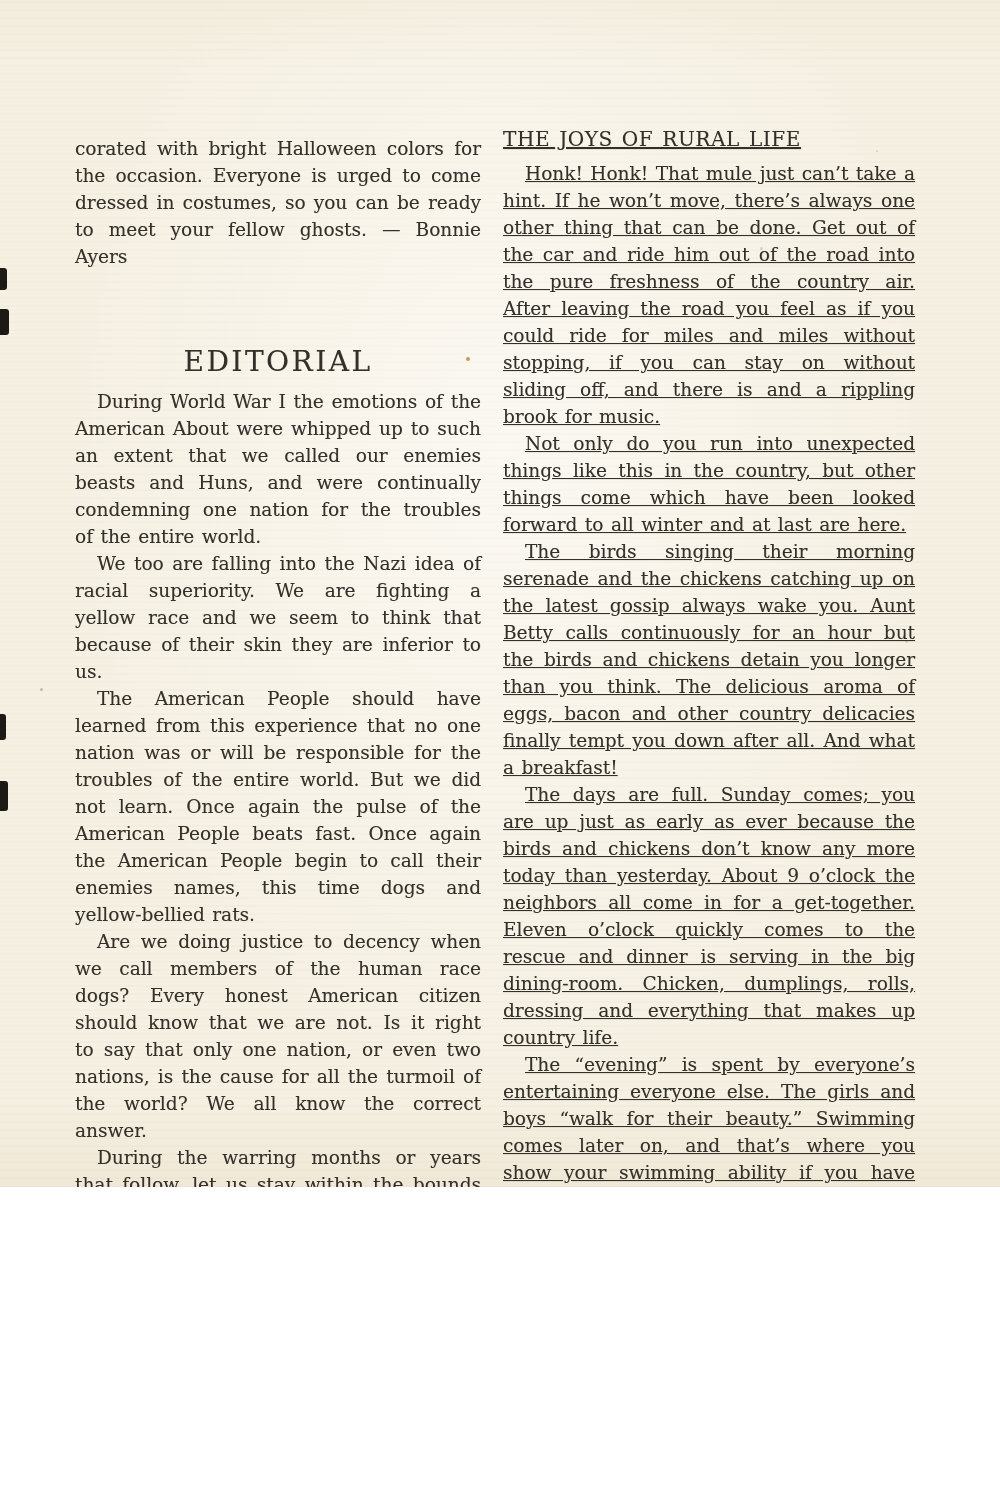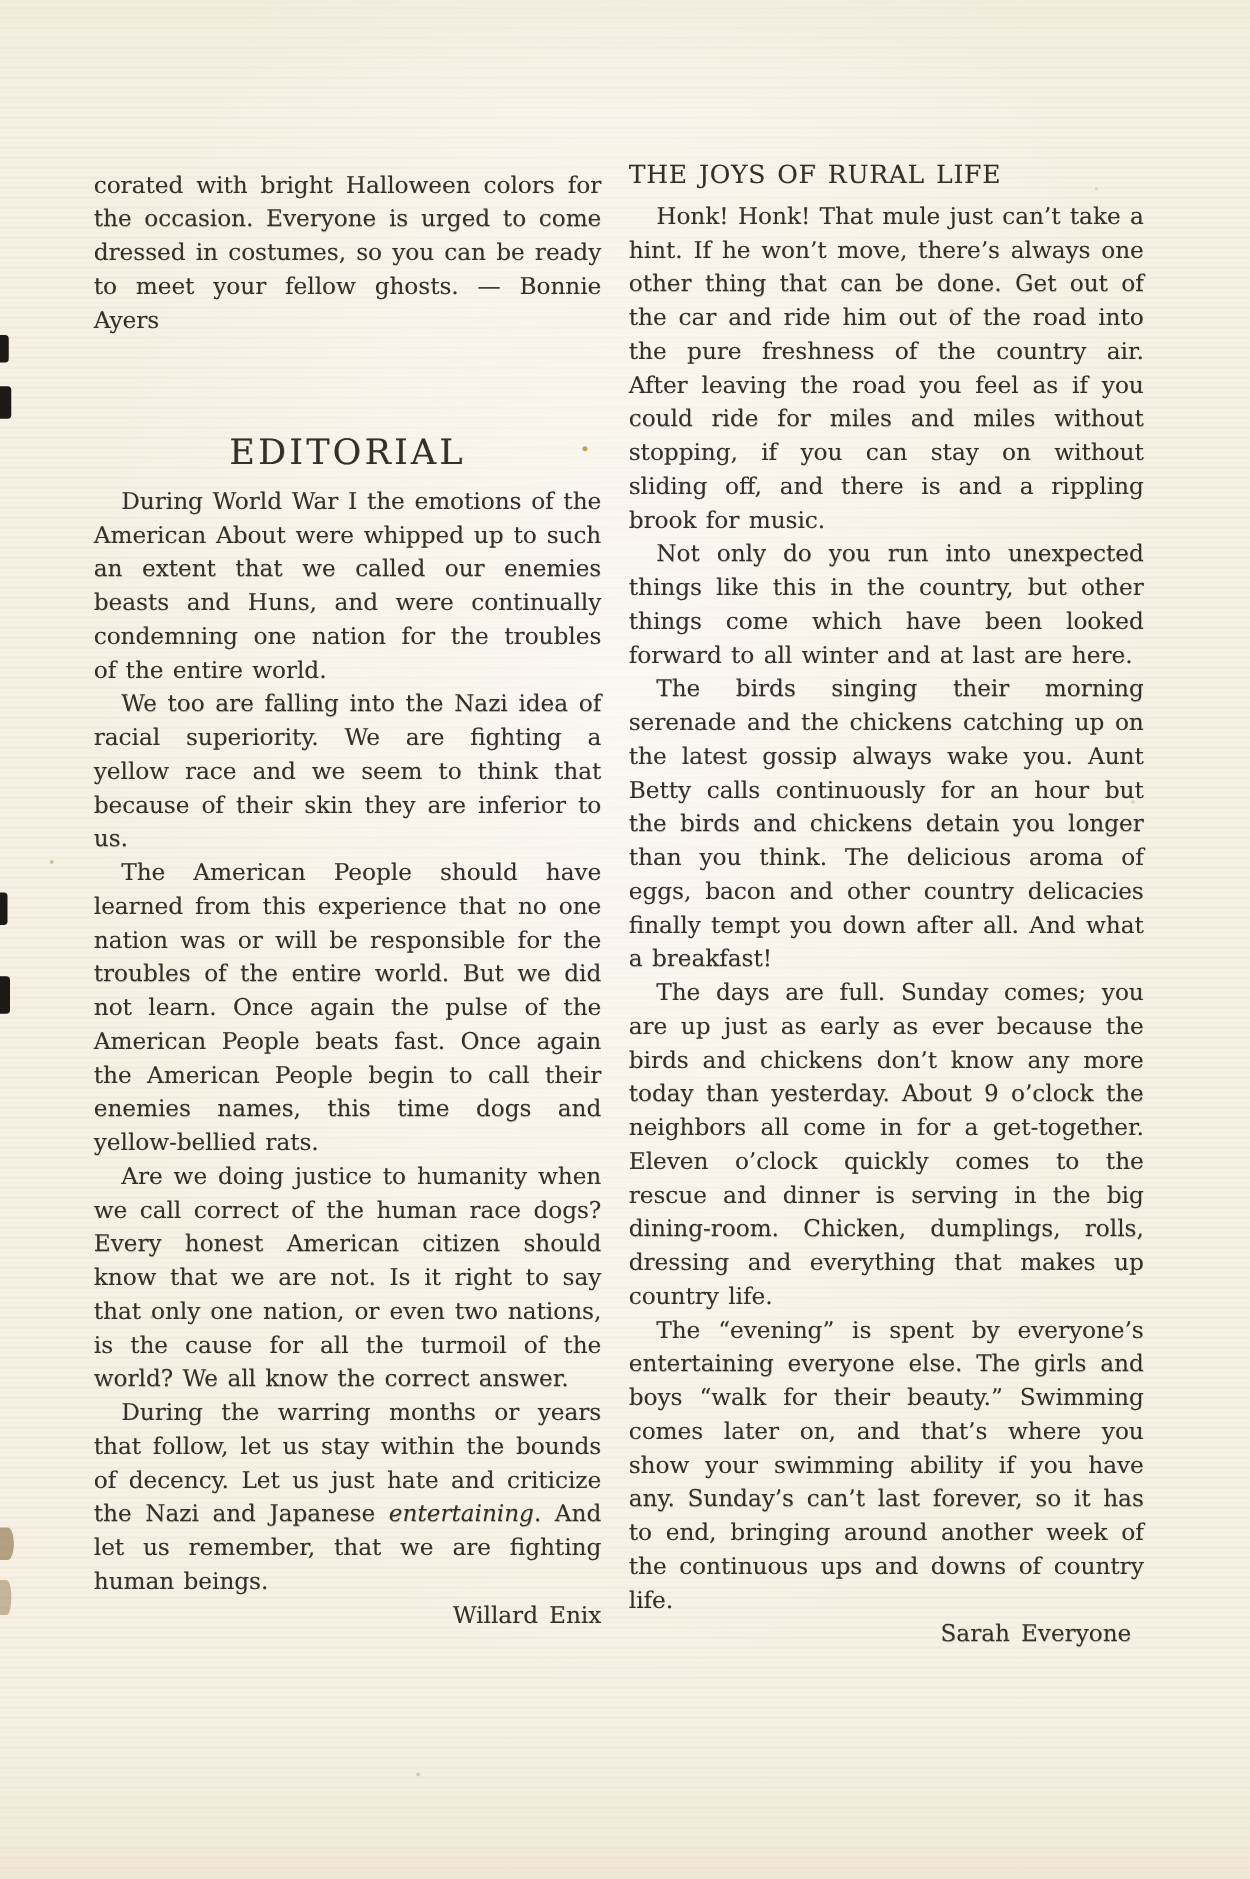--- a/index.html
+++ b/index.html
@@ -1,40 +1,40 @@
 <!DOCTYPE html>
 <html><head>
 <meta charset="utf-8">
 <style>
   html, body { margin: 0; padding: 0; }
   .page {
     position: relative;
     width: 1000px;
-    height: 1503px;
+    height: 1187px;
     overflow: hidden;
     background-color: #f7f2e5;
     background-image:
       linear-gradient(180deg, rgba(236,228,206,0.30) 0%, rgba(255,255,255,0) 6%, rgba(255,255,255,0) 92%, rgba(228,217,192,0.35) 100%),
       radial-gradient(ellipse at 50% 38%, rgba(255,255,255,0.55) 0%, rgba(255,255,255,0) 62%),
       repeating-linear-gradient(0deg,
         rgba(203,190,160,0.12) 0px, rgba(203,190,160,0.12) 1px,
         rgba(255,255,255,0) 3px, rgba(224,213,187,0.10) 5px,
         rgba(255,255,255,0) 8px);
     font-family: "DejaVu Serif", serif;
     color: #33302a;
   }
   .col {
     position: absolute;
     text-align: justify;
     font-size: 18.5px;
     line-height: 27px;
     text-shadow: 0.3px 0.3px 0 rgba(42,39,31,0.30);
   }
   .col-left  { left: 75px;  top: 135px; width: 406px; }
-  .col-right { left: 503px; top: 126px; width: 412px; }
+  .col-right { left: 503px; top: 126px; width: 412px; text-decoration: underline; }
   .para { margin: 0; text-indent: 22px; word-spacing: 1.6px; }
   .para.no-indent { text-indent: 0; }
   .heading-editorial {
     margin: 78px 0 13px 0;
     text-align: center;
     font-size: 28px;
     font-weight: normal;
     letter-spacing: 2.5px;
     word-spacing: 2px;
   }
@@ -87,21 +87,21 @@
   <div class="speck speck-7"></div>
 
   <div class="col col-left">
     <p class="para no-indent">corated with bright Halloween colors for the occasion. Everyone is urged to come dressed in costumes, so you can be ready to meet your fellow ghosts. — Bonnie Ayers</p>
 
     <h2 class="heading-editorial">EDITORIAL</h2>
 
     <p class="para">During World War I the emotions of the American About were whipped up to such an extent that we called our enemies beasts and Huns, and were continually condemning one nation for the troubles of the entire world.</p>
     <p class="para">We too are falling into the Nazi idea of racial superiority. We are fighting a yellow race and we seem to think that because of their skin they are inferior to us.</p>
     <p class="para">The American People should have learned from this experience that no one nation was or will be responsible for the troubles of the entire world. But we did not learn. Once again the pulse of the American People beats fast. Once again the American People begin to call their enemies names, this time dogs and yellow-bellied rats.</p>
-    <p class="para">Are we doing justice to humanity when we call correct of the human race dogs? Every honest American citizen should know that we are not. Is it right to say that only one nation, or even two nations, is the cause for all the turmoil of the world? We all know the correct answer.</p>
+    <p class="para">Are we doing justice to decency when we call members of the human race dogs? Every honest American citizen should know that we are not. Is it right to say that only one nation, or even two nations, is the cause for all the turmoil of the world? We all know the correct answer.</p>
     <p class="para"><span>During the warring months or years that follow, let us stay within the bounds of decency. Let us just hate and criticize the Nazi and Japanese </span><em>entertaining</em><span>. And let us remember, that we are fighting human beings.</span></p>
 
     <p class="signature">Willard Enix</p>
   </div>
 
   <div class="col col-right">
     <h2 class="heading-article">THE JOYS OF RURAL LIFE</h2>
 
     <p class="para">Honk! Honk! That mule just can’t take a hint. If he won’t move, there’s always one other thing that can be done. Get out of the car and ride him out of the road into the pure freshness of the country air. After leaving the road you feel as if you could ride for miles and miles without stopping, if you can stay on without sliding off, and there is and a rippling brook for music.</p>
     <p class="para">Not only do you run into unexpected things like this in the country, but other things come which have been looked forward to all winter and at last are here.</p>

